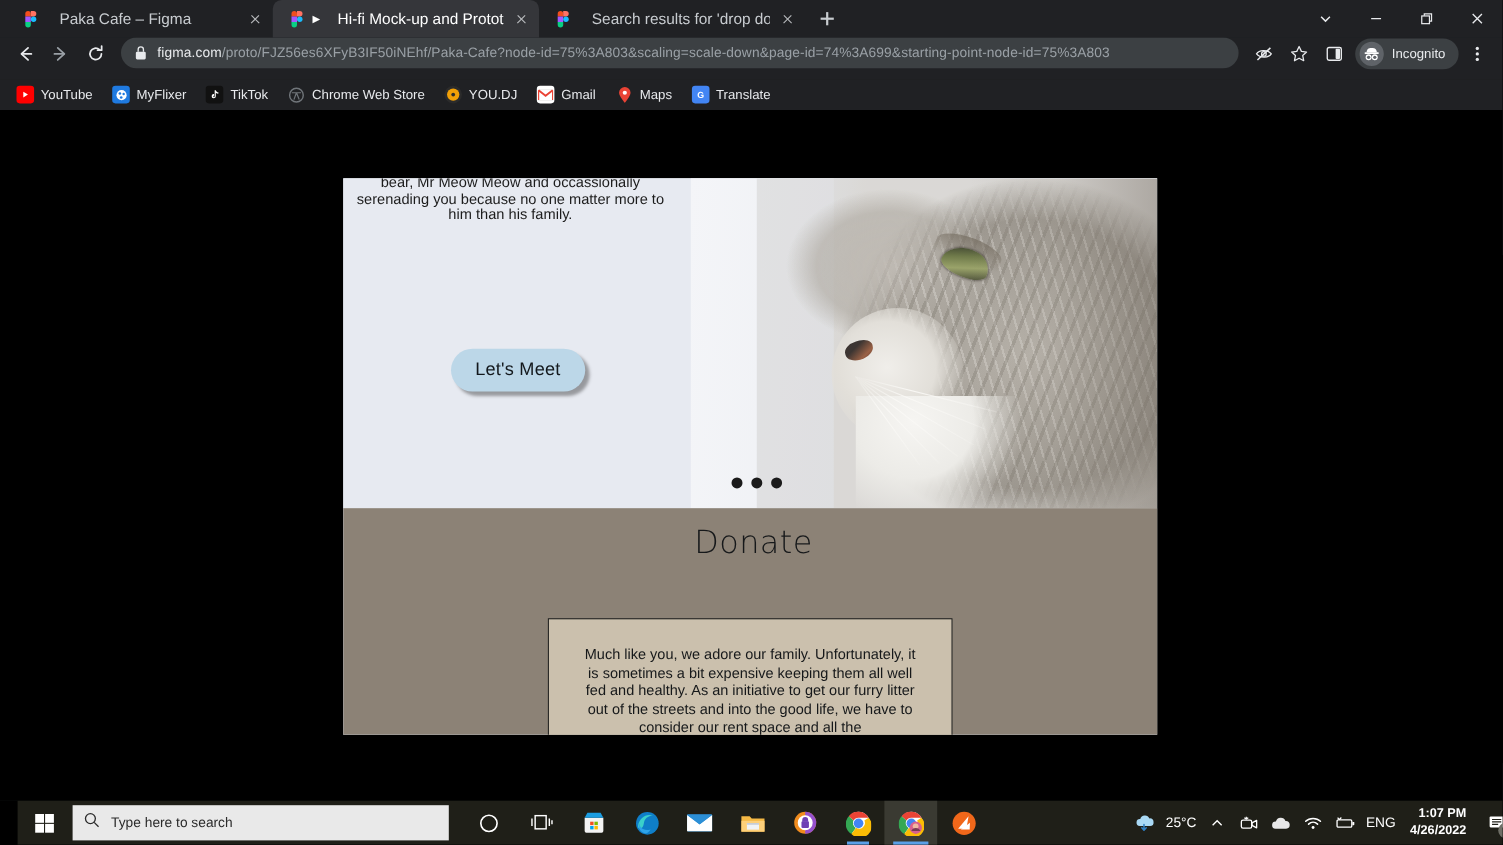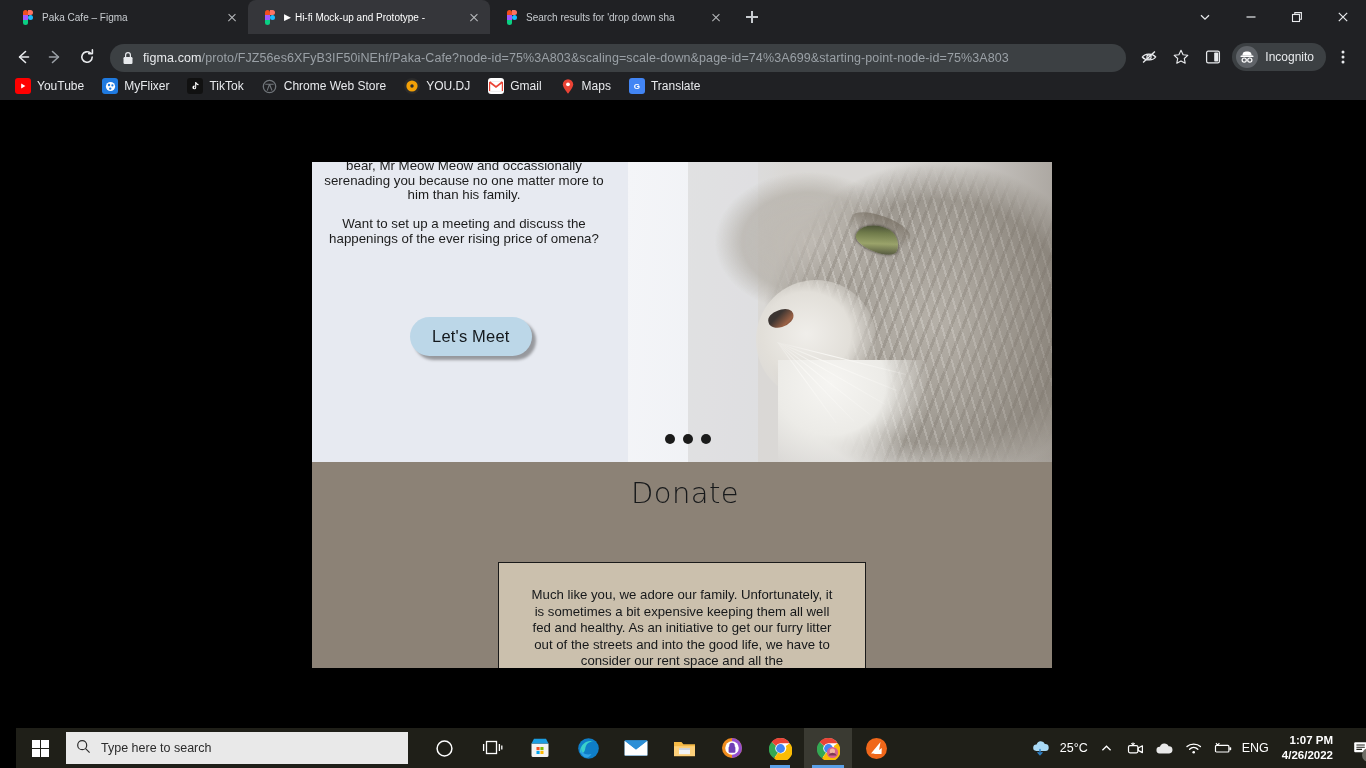--- a/index.html
+++ b/index.html
@@ -17,21 +17,21 @@
   
   .tabstrip { position: relative; height: 34px; background: #202124; display: flex; align-items: flex-end; padding-left: 6px; }
   .tab {
     position: relative; display: flex; align-items: center;
     height: 34px; width: 242px; padding: 0 8px 0 12px;
     border-radius: 8px 8px 0 0; color: #c8ccd0; font-size: 12px;
     gap: 8px; cursor: default;
   }
   .tab.active { background: #35363a; color: #fff; }
   .tab .favicon { width: 16px; height: 16px; flex: 0 0 16px; position: relative; }
-  .tab .title { flex: 1 1 auto; white-space: nowrap; overflow: hidden; text-overflow: clip; font-size: 10px; }
+  .tab .title { flex: 1 1 auto; white-space: nowrap; overflow: hidden; text-overflow: clip; font-size: 14px; margin-left: 12px; }
   .tab .playglyph { font-size: 9px; margin-right: -4px; color: #fff; }
   .tab .tabclose { width: 16px; height: 16px; flex: 0 0 16px; position: relative; opacity: .85; }
   .tab .tabclose::before, .tab .tabclose::after {
     content: ""; position: absolute; left: 3px; top: 7.5px; width: 10px; height: 1.4px; background: #d4d6d9;
   }
   .tab .tabclose::before { transform: rotate(45deg); }
   .tab .tabclose::after { transform: rotate(-45deg); }
 
   
   .figma-ico { width: 16px; height: 16px; position: relative; }
@@ -45,21 +45,21 @@
   .newtab { width: 28px; height: 28px; position: relative; margin: 0 0 3px 6px; border-radius: 50%; }
   .newtab::before, .newtab::after { content:""; position:absolute; background:#c8ccd0; }
   .newtab::before { left: 8px; top: 13.3px; width: 12px; height: 1.6px; }
   .newtab::after { left: 13.2px; top: 8px; width: 1.6px; height: 12px; }
 
   .wincontrols { position: absolute; right: 0; top: 0; height: 34px; display: flex; align-items: center; }
   .wc { width: 46px; height: 34px; position: relative; }
   .wc svg { position: absolute; left: 50%; top: 50%; transform: translate(-50%,-50%); }
 
   
-  .toolbar { height: 38px; background: #202124; display: flex; align-items: flex-end; padding: 0 8px; gap: 2px; }
+  .toolbar { height: 38px; background: #202124; display: flex; align-items: flex-start; padding: 0 8px; gap: 2px; }
   .navbtn { width: 30px; height: 30px; border-radius: 50%; position: relative; flex: 0 0 30px; }
   .navbtn svg { position: absolute; left: 50%; top: 50%; transform: translate(-50%,-50%); }
   .omnibox {
     flex: 1 1 auto; height: 28px; background: #3c4043; border-radius: 14px;
     display: flex; align-items: center; padding: 0 12px; margin: 0 6px; gap: 9px; min-width: 0;
   }
   .omnibox .urltext { font-size: 12.5px; color: #9aa0a6; white-space: nowrap; overflow: hidden; letter-spacing: .1px; }
   .omnibox .urltext b { color: #e8eaed; font-weight: 400; }
   .lock { width: 12px; height: 14px; flex: 0 0 12px; position: relative; }
   .tb-right { display: flex; align-items: center; gap: 2px; }
@@ -434,21 +434,20 @@
               <i style="transform:rotate(30deg); width:124px;"></i>
               <i style="transform:rotate(38deg); width:118px;"></i>
               <i style="transform:rotate(46deg); width:110px;"></i>
               <i style="transform:rotate(54deg); width:100px;"></i>
             </div>
             <div class="shade"></div>
           </div>
 
           <div class="hero-copy">
             <p>long walks on your sofa, cuddling with this trust bear, Mr Meow Meow and occassionally serenading you because no one matter more to him than his family.</p>
-            <p>Want to set up a meeting and discuss the happenings of the ever rising price of omena?</p>
           </div>
 
           <button class="meet-btn">Let's Meet</button>
 
           <div class="dots">
             <i></i>
             <i></i>
             <i></i>
           </div>
         </section>

